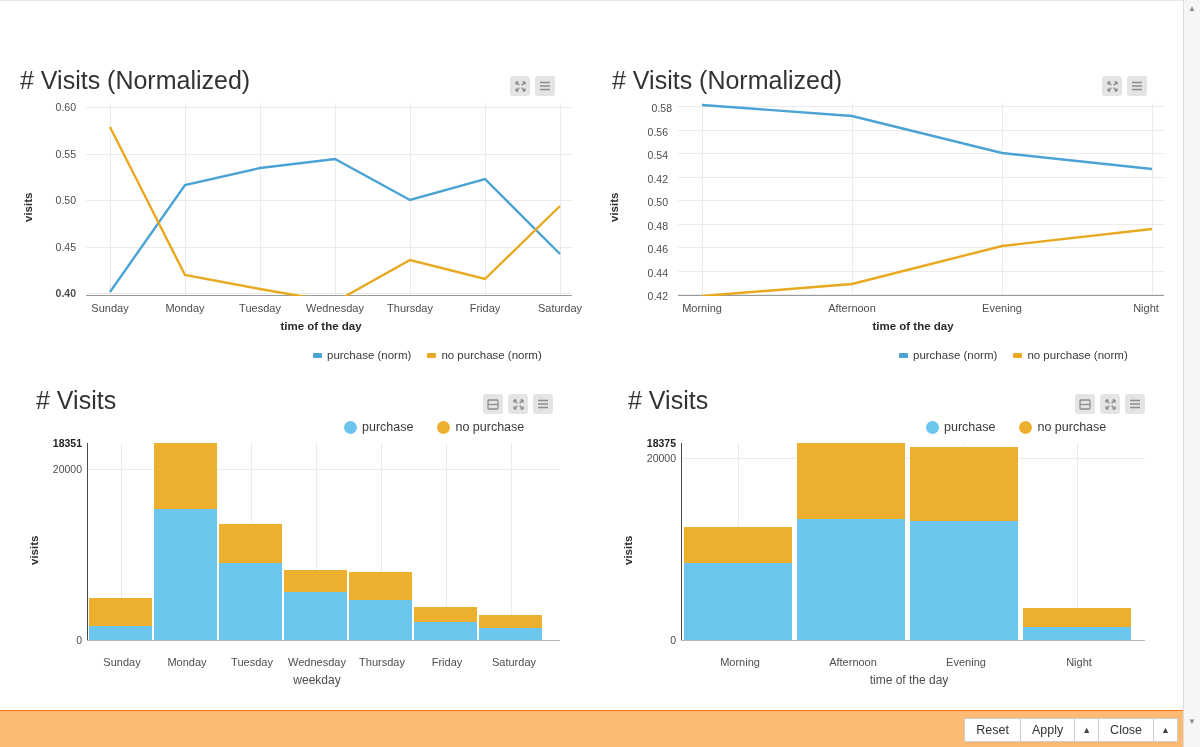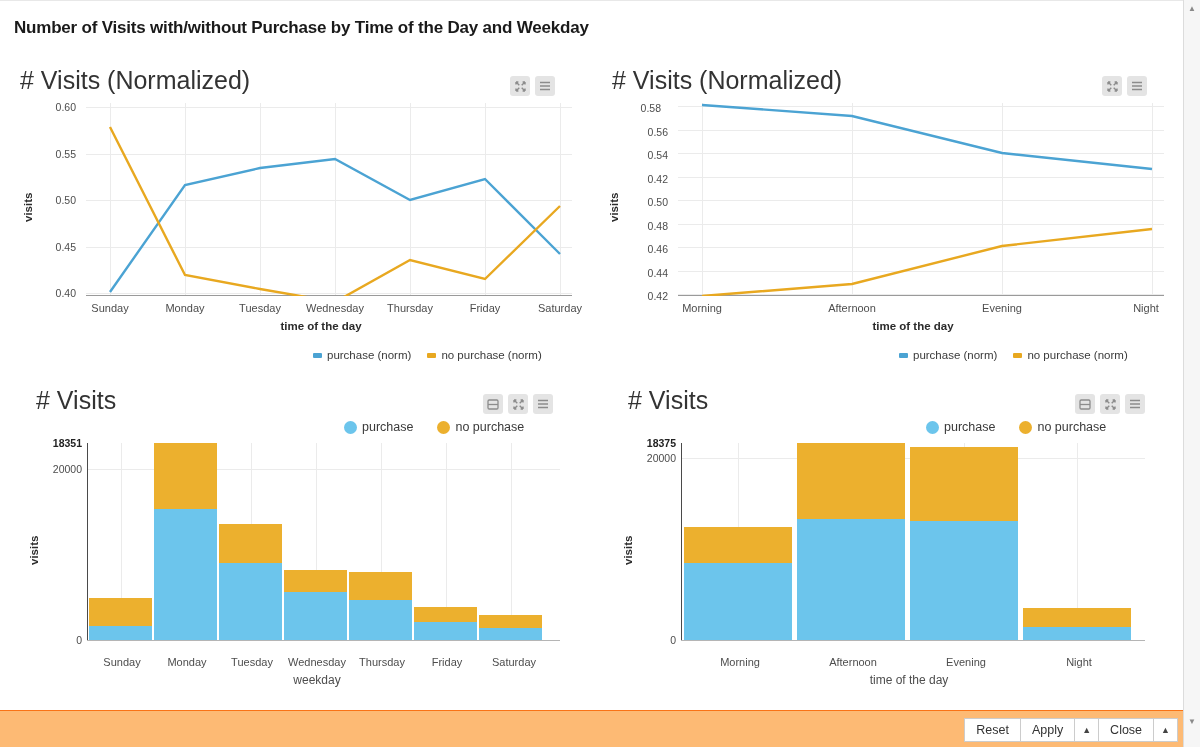--- a/index.html
+++ b/index.html
@@ -179,21 +179,20 @@
     position:absolute; left:0; right:16px; top:0; height:1px; background:#e8e8e8;
   }
 </style>
 </head>
 <body>
 
 <div id="page">
 
   <div class="top-rule"></div>
 
-  <div class="page-title">Number of Visits with/without Purchase by Time of the Day and Weekday</div>
 
   <div class="panel" style="left:14px; top:62px; width:560px; height:300px;">
     <div class="panel-title" style="left:6px; top:6px;"># Visits (Normalized)</div>
     <div class="icon-group" style="left:496px; top:14px;">
       <div class="icon-btn">
         <svg width="11" height="11" viewBox="0 0 11 11">
             <path d="M1 1 L4.3 4.3 M1 1 L1 3.4 M1 1 L3.4 1 M10 10 L6.7 6.7 M10 10 L10 7.6 M10 10 L7.6 10 M10 1 L6.7 4.3 M10 1 L7.6 1 M10 1 L10 3.4 M1 10 L4.3 6.7 M1 10 L3.4 10 M1 10 L1 7.6" stroke="#8c8c8c" stroke-width="1.4" fill="none"></path>
           </svg>
       </div>
       <div class="icon-btn">
@@ -220,21 +219,21 @@
       <div class="gridline-v" style="left:399px;"></div>
       <div class="gridline-v" style="left:474px;"></div>
       <div class="axis-line-x" style="top:192px;"></div>
 
       <svg width="486" height="193" style="position:absolute;left:0;top:0;">
         <polyline fill="none" stroke="#4BA3D3" stroke-width="2.4" points="24,189 99,82 174,65 249,56 324,97 399,76 474,151"></polyline>
         <polyline fill="none" stroke="#E8A820" stroke-width="2.4" points="24,24 99,172 174,186 249,199 324,157 399,176 474,103"></polyline>
       </svg>
     </div>
 
-    <div class="ytick" style="left:16px; top:231px; width:46px;">0.40</div>
+    <div class="ytick" style="left:16px; top:231px; width:46px;font-weight:bold;">0.40</div>
     <div class="ytick" style="left:16px; top:184.5px; width:46px;">0.45</div>
     <div class="ytick" style="left:16px; top:138px; width:46px;">0.50</div>
     <div class="ytick" style="left:16px; top:91.5px; width:46px;">0.55</div>
     <div class="ytick" style="left:16px; top:45px; width:46px;">0.60</div>
 
     <div class="axis-title-y" style="left:8px; top:160px;">visits</div>
 
     <div class="xtick" style="left:96px;  top:240px;">Sunday</div>
     <div class="xtick" style="left:171px; top:240px;">Monday</div>
     <div class="xtick" style="left:246px; top:240px;">Tuesday</div>
@@ -296,21 +295,21 @@
     </div>
 
     <div class="ytick" style="left:8px; top:234px; width:54px;">0.42</div>
     <div class="ytick" style="left:8px; top:210.5px; width:54px;">0.44</div>
     <div class="ytick" style="left:8px; top:187px; width:54px;">0.46</div>
     <div class="ytick" style="left:8px; top:163.5px; width:54px;">0.48</div>
     <div class="ytick" style="left:8px; top:140px; width:54px;">0.50</div>
     <div class="ytick" style="left:8px; top:116.5px; width:54px;">0.42</div>
     <div class="ytick" style="left:8px; top:93px; width:54px;">0.54</div>
     <div class="ytick" style="left:8px; top:69.5px; width:54px;">0.56</div>
-    <div class="ytick" style="left:1px; top:46px; width:54px;text-align:right;">0.58</div>
+    <div class="ytick" style="left:12px; top:46px; width:54px;text-align:right;">0.58</div>
 
     <div class="axis-title-y" style="left:2px; top:160px;">visits</div>
 
     <div class="xtick" style="left:96px;  top:240px;">Morning</div>
     <div class="xtick" style="left:246px; top:240px;">Afternoon</div>
     <div class="xtick" style="left:396px; top:240px;">Evening</div>
     <div class="xtick" style="left:540px; top:240px;">Night</div>
 
     <div class="axis-title-x" style="left:307px; top:258px;">time of the day</div>
 

